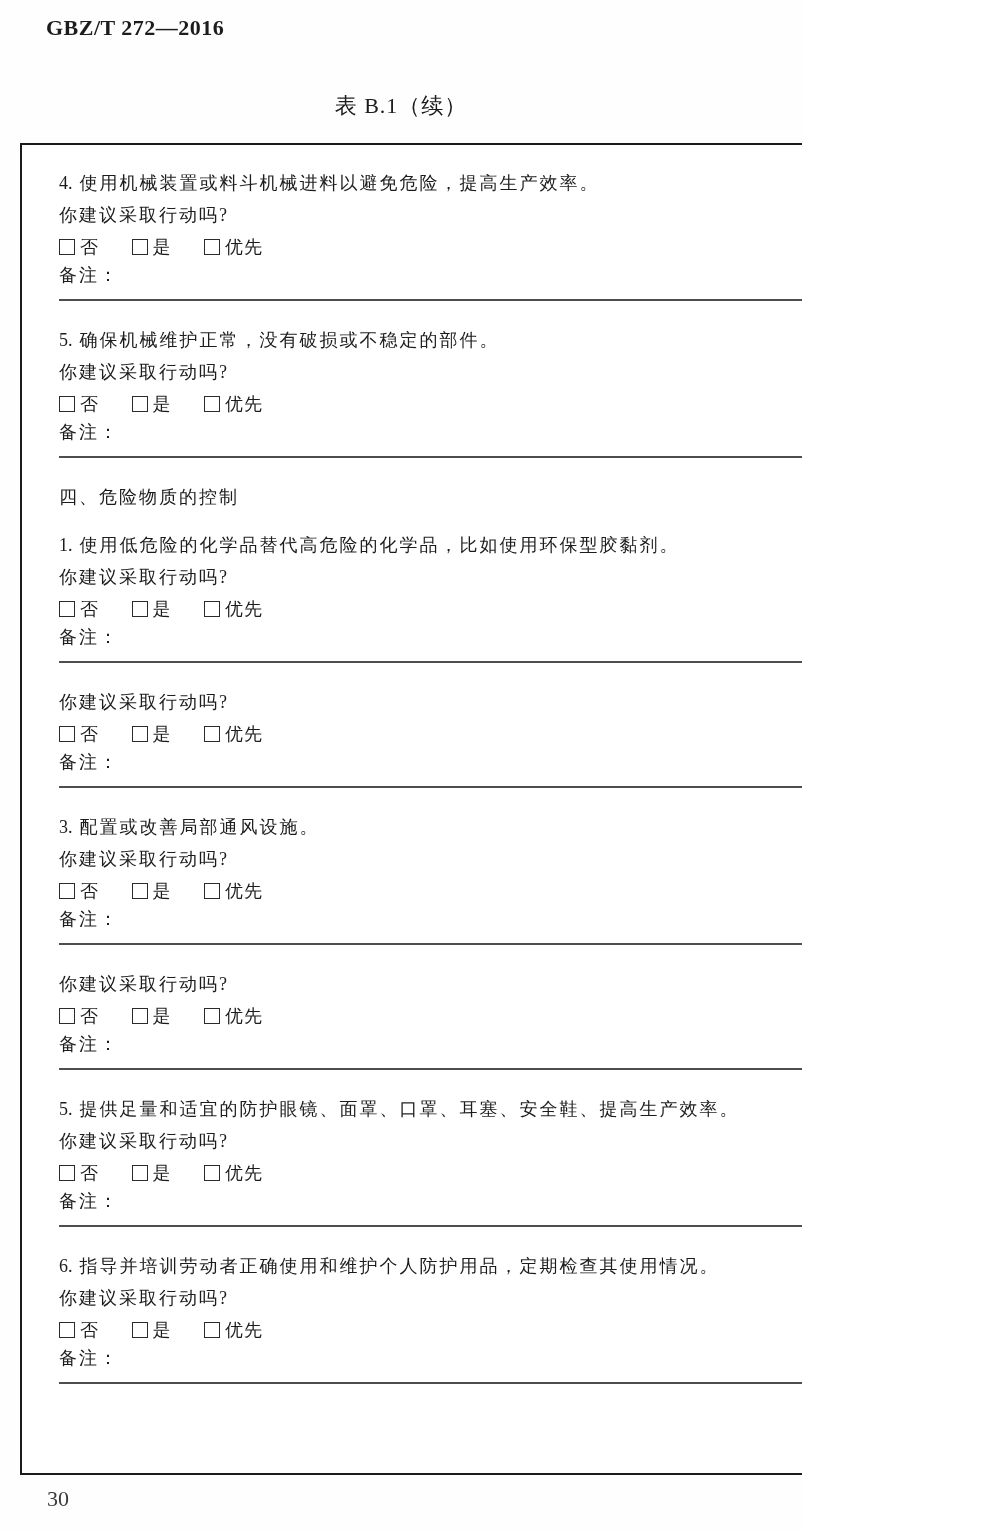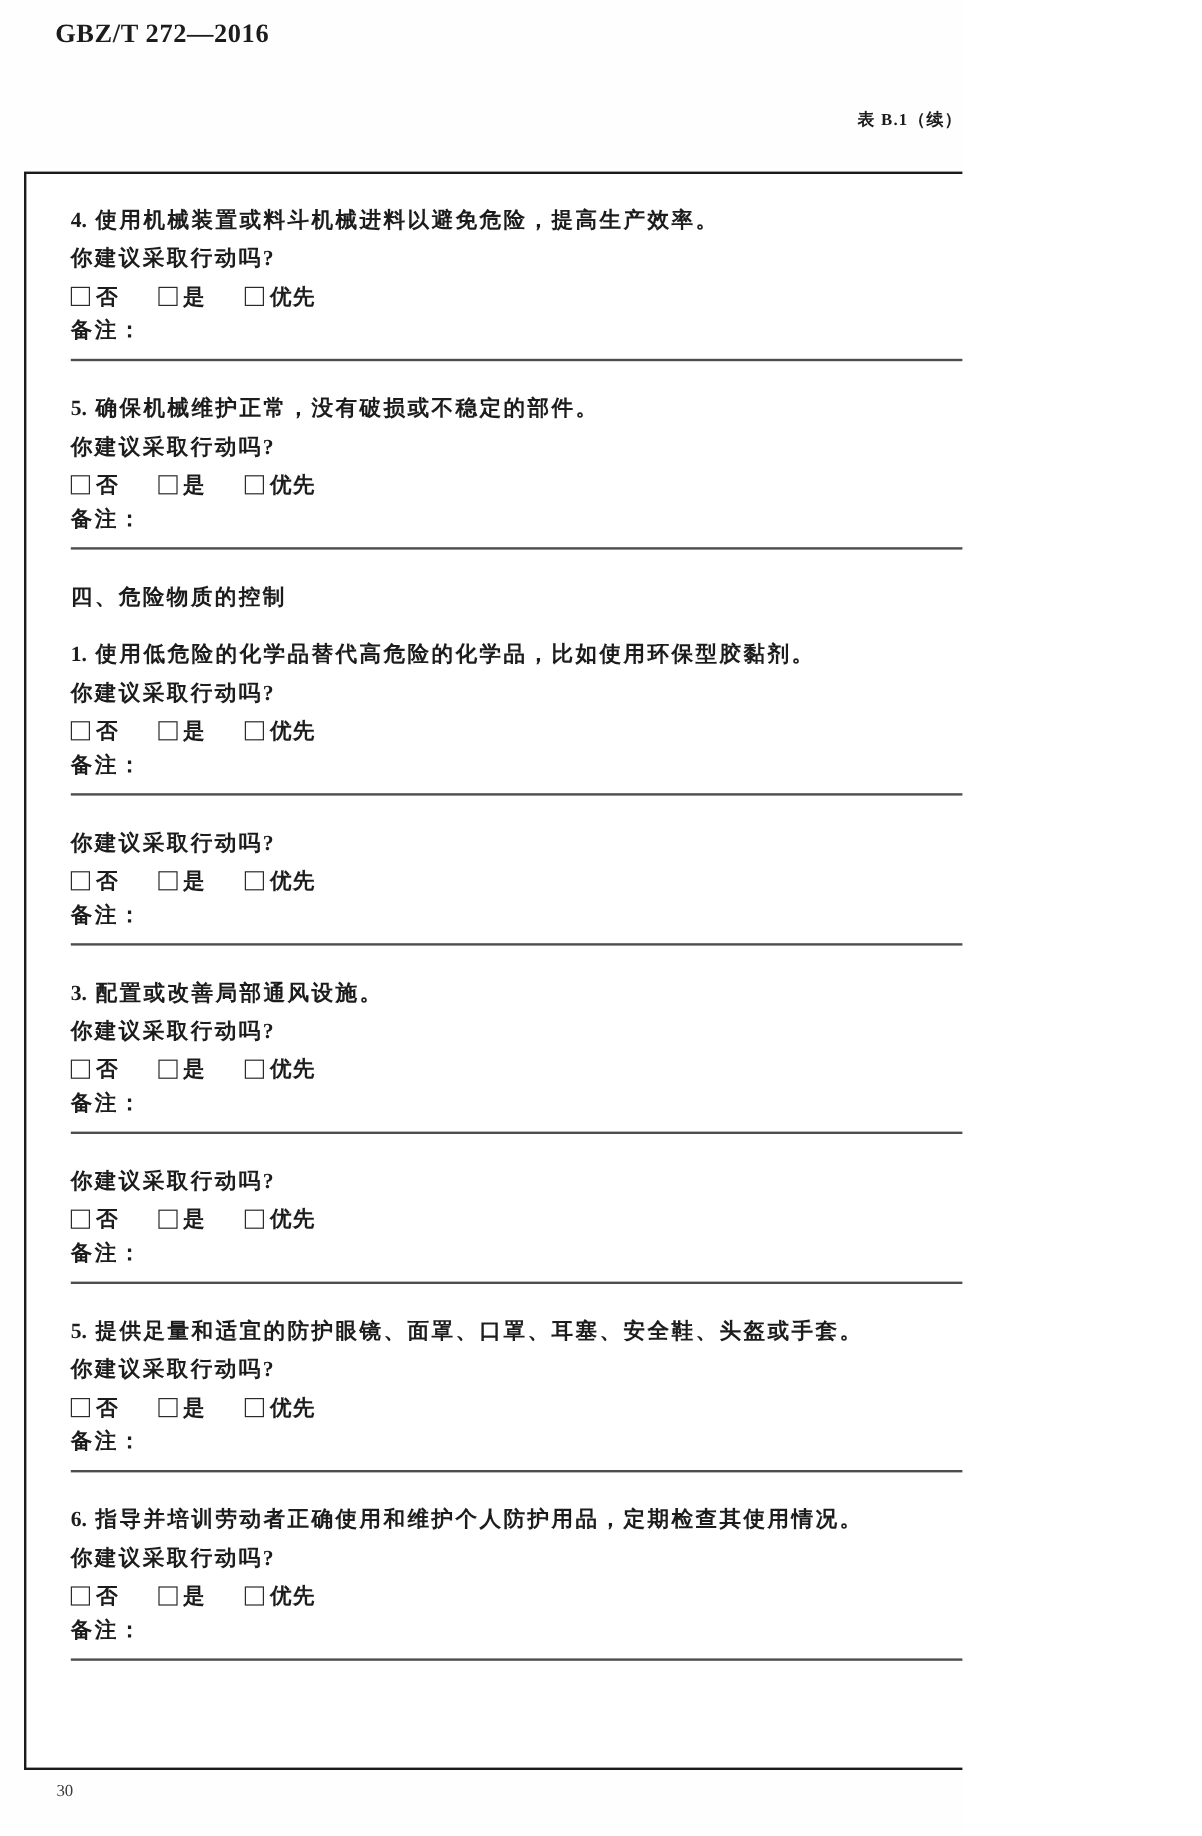--- a/index.html
+++ b/index.html
@@ -16,30 +16,30 @@
     background:#fefefe;
     overflow:hidden;
   }
   .doc-header {
     position:absolute; left:46px; top:15px;
     font-size:22px; font-weight:bold; letter-spacing:0.5px;
     white-space:pre;
   }
   .table-title {
     position:absolute; top:91px; left:0; width:100%;
-    text-align:right;
-    font-size:14px; font-weight:bold; letter-spacing:1px;
+    text-align:center;
+    font-size:22px; font-weight:normal; letter-spacing:1px;
   }
   .form-box {
     position:absolute; left:20px; top:143px;
     width:962px; height:1332px;
     border:2px solid #1b1b1b;
     background:#fff;
   }
-  .content { padding:28px 12px 0 37px;font-weight:bold; }
+  .content { padding:28px 12px 0 37px; }
   .line { font-size:18px; line-height:20px; white-space:nowrap; }
   .statement { margin-bottom:12px; letter-spacing:2px; }
   .statement .num { letter-spacing:0; margin-right:7px; }
   .question { margin-bottom:12px; letter-spacing:2px; }
   .options { margin-bottom:8px; }
   .opt { display:inline-block; margin-right:28px; }
   .checkbox {
     display:inline-block; width:16px; height:16px;
     border:1.5px solid #2b2b2b; background:#fff;
     vertical-align:-2px;
@@ -49,21 +49,21 @@
   .sep {
     height:0; border-top:2px solid #4e4e4e;
     margin:0 86px 29px 0;
   }
   .section-heading {
     font-size:18px; line-height:20px;
     letter-spacing:2px; margin-bottom:28px;
   }
   .page-number {
     position:absolute; left:47px; top:1486px;
-    font-size:14px; color:#3a3a3a;
+    font-size:22px; color:#3a3a3a;
   }
 </style>
 </head>
 <body>
 
 <div class="page">
   <div class="doc-header">GBZ/T 272—2016</div>
   <div class="table-title">表 B.1（续）</div>
   <div class="form-box">
     <div class="content">
@@ -144,21 +144,21 @@
       <span class="opt"><span class="checkbox"></span><span class="opt-label">否</span></span>
       <span class="opt"><span class="checkbox"></span><span class="opt-label">是</span></span>
       <span class="opt"><span class="checkbox"></span><span class="opt-label">优先</span></span>
     </div>
     <div class="line note">备注：</div>
     <div class="sep"></div>
   </div>
 
   <div class="item">
     <div class="line statement">
-      <span class="num">5.</span><span>提供足量和适宜的防护眼镜、面罩、口罩、耳塞、安全鞋、头盔或手套。</span>
+      <span class="num">5.</span><span>提供足量和适宜的防护眼镜、面罩、口罩、耳塞、安全鞋、提高生产效率。</span>
     </div>
     <div class="line question">你建议采取行动吗?</div>
     <div class="line options">
       <span class="opt"><span class="checkbox"></span><span class="opt-label">否</span></span>
       <span class="opt"><span class="checkbox"></span><span class="opt-label">是</span></span>
       <span class="opt"><span class="checkbox"></span><span class="opt-label">优先</span></span>
     </div>
     <div class="line note">备注：</div>
     <div class="sep"></div>
   </div>

